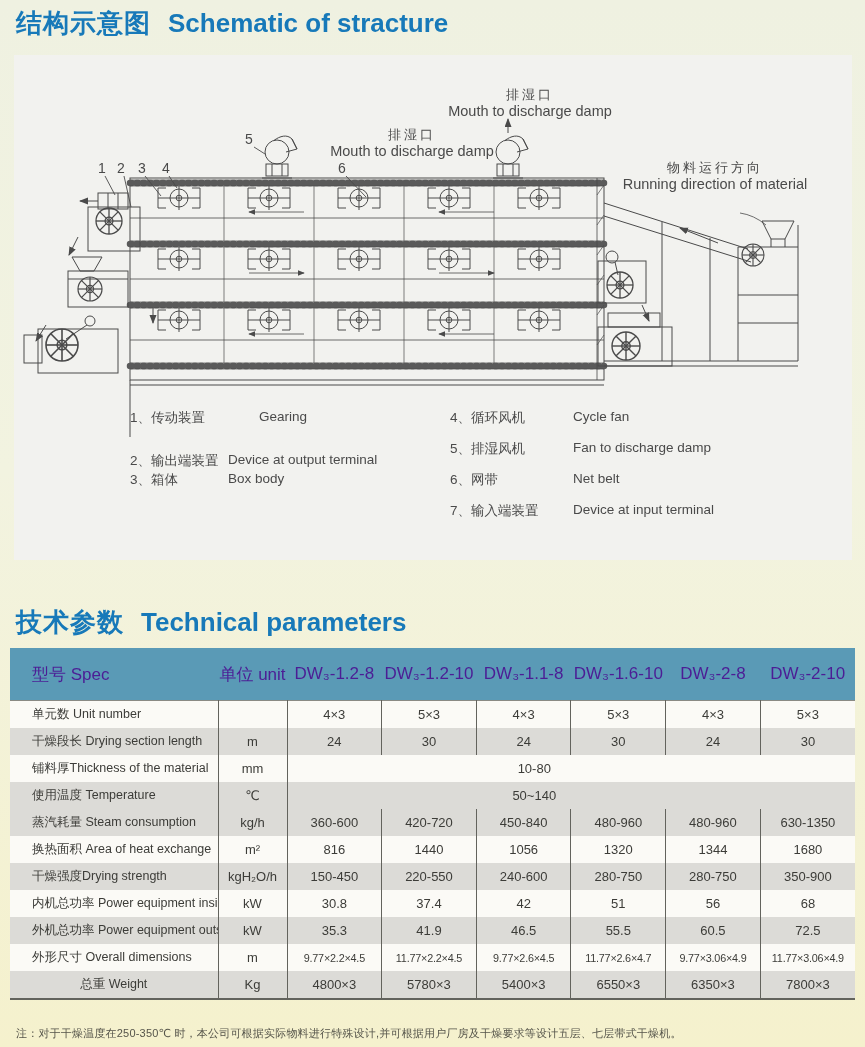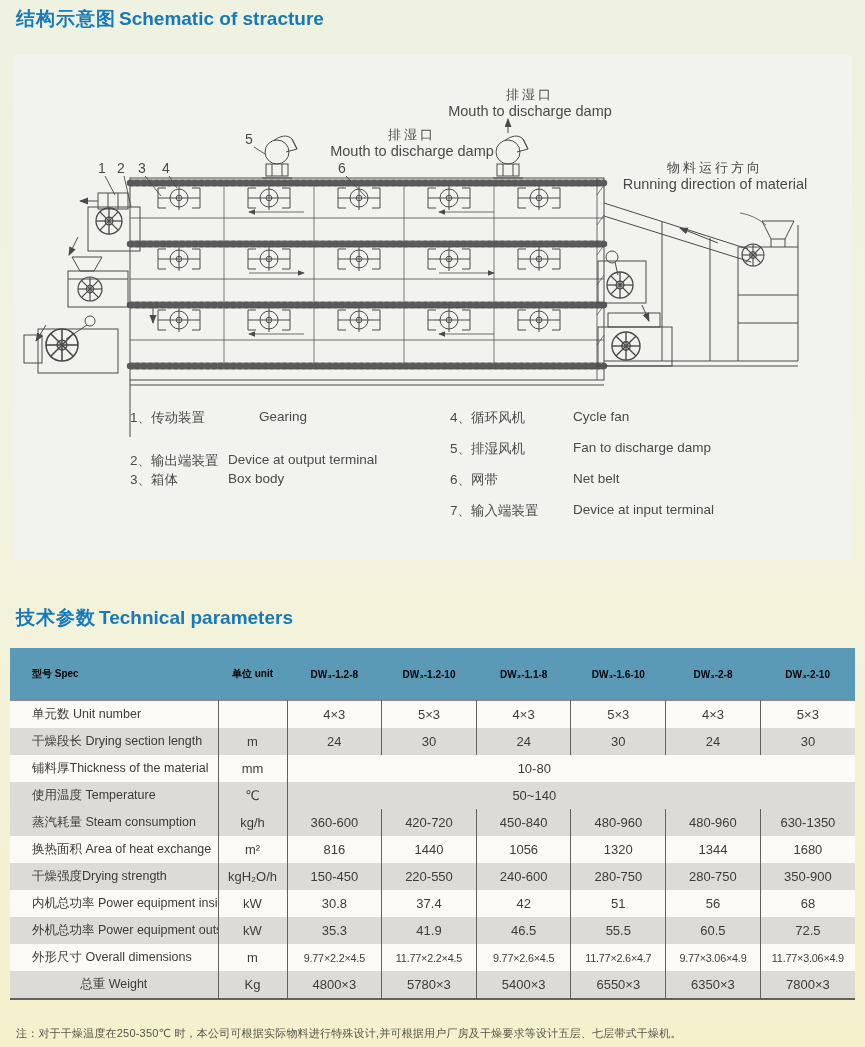--- a/index.html
+++ b/index.html
@@ -1,31 +1,31 @@
 <!DOCTYPE html>
 <html style="--accent_blue: #1779b9; --table_header: #5a9ab6; --row_alt: #dcdbd7; --panel: #f2f2ef;"><head>
 <meta charset="utf-8">
 <style>
   html,body{margin:0;padding:0;}
   .page{position:relative;width:865px;height:1047px;overflow:hidden;
     font-family:"Liberation Sans","DejaVu Sans",sans-serif;
     background:linear-gradient(180deg,#eff1e1 0%,#f2f3e0 45%,#f5f1cd 100%);}
-  .sec-title{position:absolute;left:16px;display:flex;gap:3px;align-items:baseline;
-    color:var(--accent_blue,#1779b9);font-size:19px;font-weight:700;white-space:nowrap;}
+  .sec-title{position:absolute;left:16px;display:flex;gap:17px;align-items:baseline;
+    color:var(--accent_blue,#1779b9);font-size:26px;font-weight:700;white-space:nowrap;}
   .sec-title .zh{letter-spacing:1px;}
   #title1{top:6px;} #title2{top:605px;}
   .panel{position:absolute;left:14px;top:55px;width:838px;height:505px;background:var(--panel,#f2f2ef);}
   svg.schematic{position:absolute;left:0;top:0;width:838px;height:505px;}
   .legend-row{position:absolute;display:flex;color:#4a4a4a;font-size:13.5px;white-space:nowrap;}
   .legend-row.l{left:116px;} .legend-row.r{left:436px;gap:13px;}
   .legend-row.l .lz{width:98px;} .legend-row.r .lz{width:110px;}
   table.params{position:absolute;left:10px;top:648px;width:845px;border-collapse:collapse;
     table-layout:fixed;font-size:13px;color:#3c3c38;border-bottom:2px solid #63635d;}
   thead tr{border-bottom:1px solid #8a8a84;}
-  thead th{background:var(--table_header,#5a9ab6);color:#000000;font-weight:700;height:50px;font-size:10px;}
+  thead th{background:var(--table_header,#5a9ab6);color:#4c1d95;font-weight:400;height:50px;font-size:17px;}
   th.h-spec{text-align:left;padding-left:22px;}
   tbody td{height:27px;padding:0;text-align:center;vertical-align:middle;}
   td.label{text-align:left;padding-left:22px;font-size:12.5px;white-space:nowrap;overflow:hidden;}
   td.label.c{text-align:center;padding-left:0;}
   td.unit{border-left:1px solid #63635d;border-right:1px solid #63635d;}
   td.val + td.val{border-left:1px solid #63635d;}
   td.sm{font-size:10.8px;letter-spacing:-.2px;}
   td.spanv{text-align:center;padding-right:74px;}
   tr.w{background:#fbfaf6;} tr.g{background:var(--row_alt,#dcdbd7);}
   .note{position:absolute;left:16px;top:1026px;font-size:11px;color:#55544a;letter-spacing:.2px;white-space:nowrap;}

